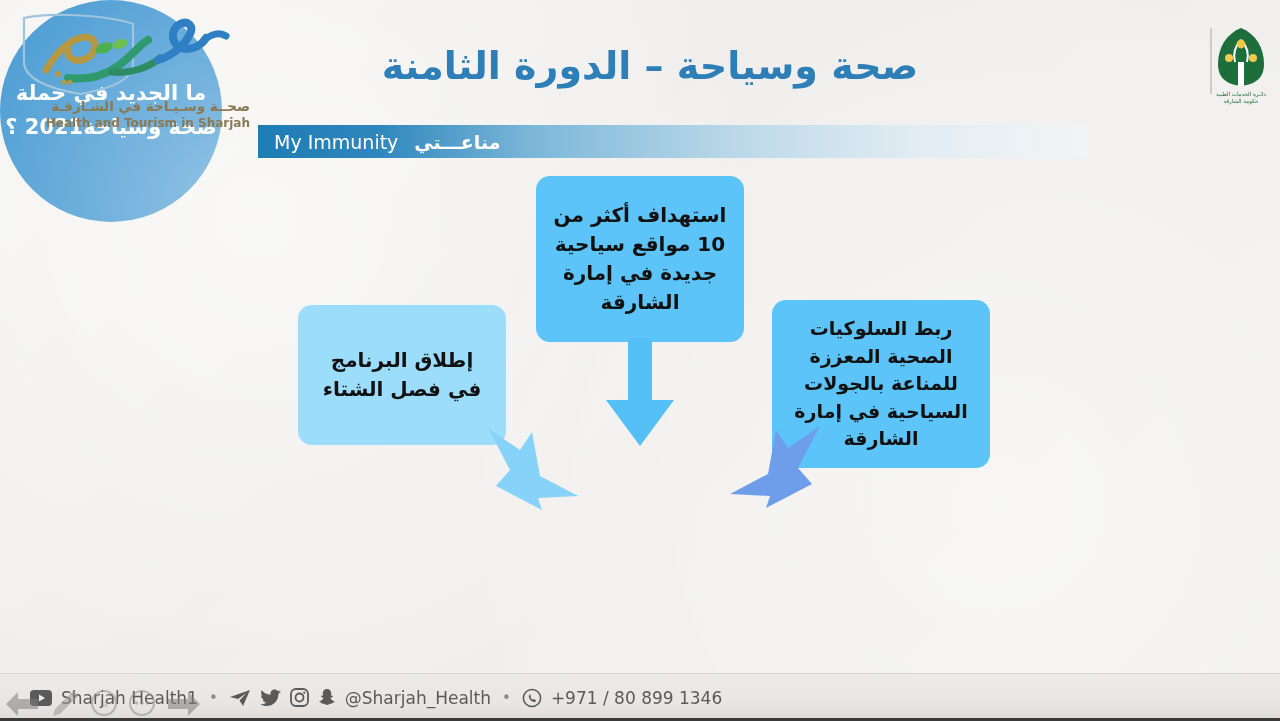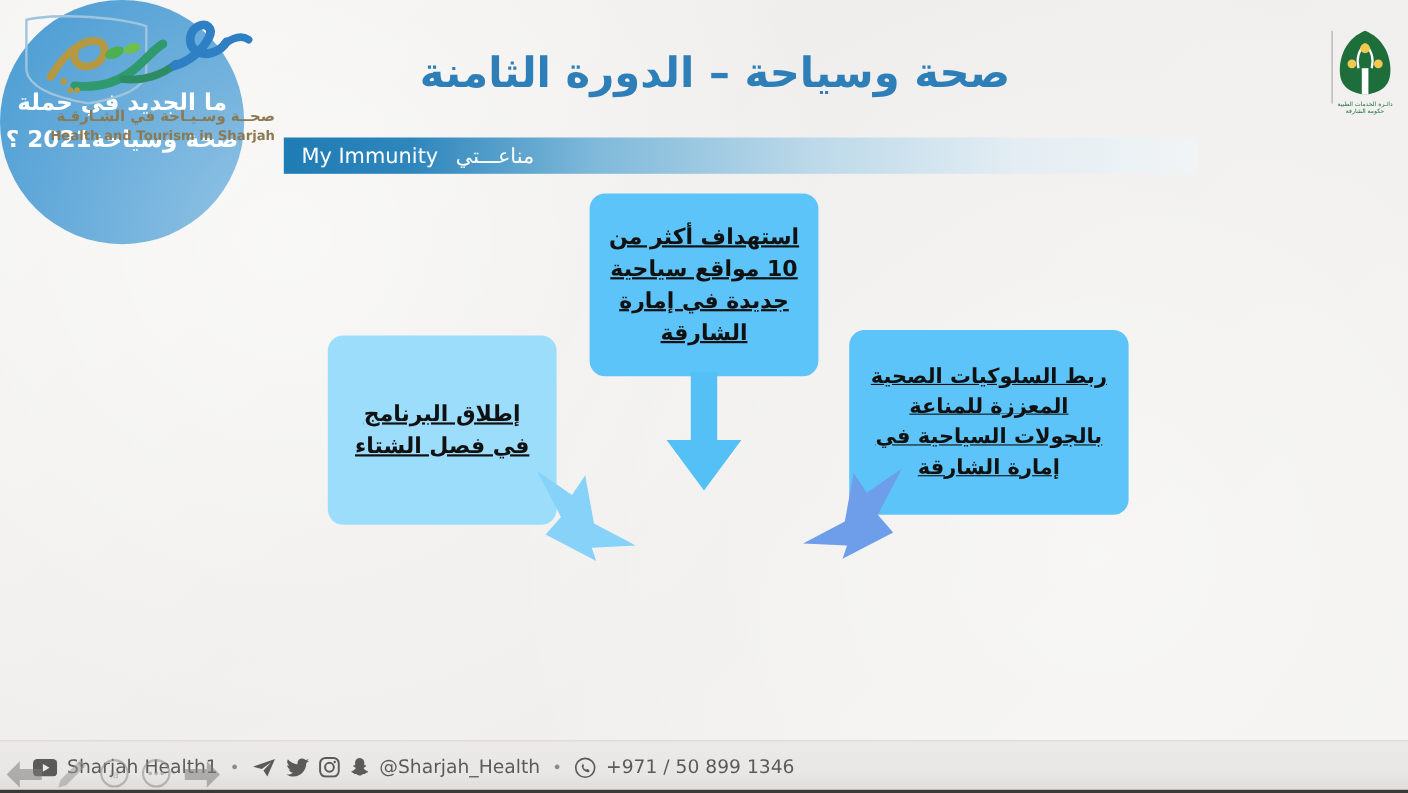--- a/index.html
+++ b/index.html
@@ -63,46 +63,45 @@
     position: absolute; left: 258px; top: 125px;
     width: 830px; height: 33px;
     background: linear-gradient(to right, #1F7CB4 0%, #2E86BC 14%, #7FB9DA 34%, #BCD9E9 58%, #E3EDF3 80%, #F1F4F5 100%);
     display: flex; align-items: center;
   }
   #banner-en {
     color: #ffffff; font-size: 19px; font-weight: 400;
     margin-left: 16px; white-space: nowrap;
   }
   #banner-ar {
-    color: #ffffff; font-size: 19px; font-weight: 400;
+    color: #ffffff; font-size: 19px; font-weight: 700;
     margin-left: 16px; direction: rtl; white-space: nowrap;
     letter-spacing: 3px;
   }
 
   
   .node {
     position: absolute;
     border-radius: 14px;
     display: flex; align-items: center; justify-content: center;
     text-align: center; direction: rtl;
     color: #111111; font-weight: 700;
     line-height: 1.45;
     padding: 8px 14px;
-    text-decoration: underline;
   }
   #node-top {
     left: 536px; top: 176px; width: 208px; height: 166px;
     background: #5CC4F8; font-size: 20px;
   }
   #node-left {
-    left: 298px; top: 305px; width: 208px; height: 172px;
+    left: 298px; top: 305px; width: 208px; height: 140px;
     background: #9CDDFC; font-size: 20px;
   }
   #node-right {
-    left: 772px; top: 300px; width: 254px; height: 168px;
+    left: 772px; top: 300px; width: 218px; height: 168px;
     background: #5CC4F8; font-size: 19px;
   }
   #node-center {
     left: 530px; top: 443px; width: 222px; height: 222px;
     background: #1B82C8; border-radius: 50%;
     color: #ffffff; font-size: 21px; font-weight: 700;
     display: flex; align-items: center; justify-content: center;
     text-align: center; direction: rtl; line-height: 1.6;
   }
 
@@ -254,21 +253,21 @@
       <span class="ftext">@Sharjah_Health</span>
       <span class="sep">•</span>
 
       <span class="ficon">
         <svg width="20" height="20" viewBox="0 0 20 20">
           <circle cx="10" cy="10" r="8.6" fill="none" stroke="#5a5a5a" stroke-width="1.5"></circle>
           <path d="M7.2 6.2 c.4-.1.8 0 1 .4 l.7 1.3 c.15.3.1.6-.1.8 l-.5.5 c.55 1.15 1.5 2.05 2.6 2.6 l.5-.5 c.2-.2.5-.25.8-.1 l1.3.7 c.4.2.5.6.4 1 -.2.7-.9 1.2-1.7 1.1 -2.7-.35-5-2.6-5.4-5.3 -.1-.8.4-1.4 1.1-1.6 Z" fill="#5a5a5a"></path>
         </svg>
       </span>
 
-      <span class="ftext">+971 / 50 899 1346</span>
+      <span class="ftext">+971 / 80 899 1346</span>
     </div>
 
     <div id="pres-controls">
       <span class="ctl">
         <svg width="36" height="30" viewBox="0 0 36 30">
           <path d="M14 3 L14 10 L34 10 L34 20 L14 20 L14 27 L2 15 Z" fill="#7e7e7e"></path>
         </svg>
       </span>
       <span class="ctl">
         <svg width="30" height="30" viewBox="0 0 30 30">

